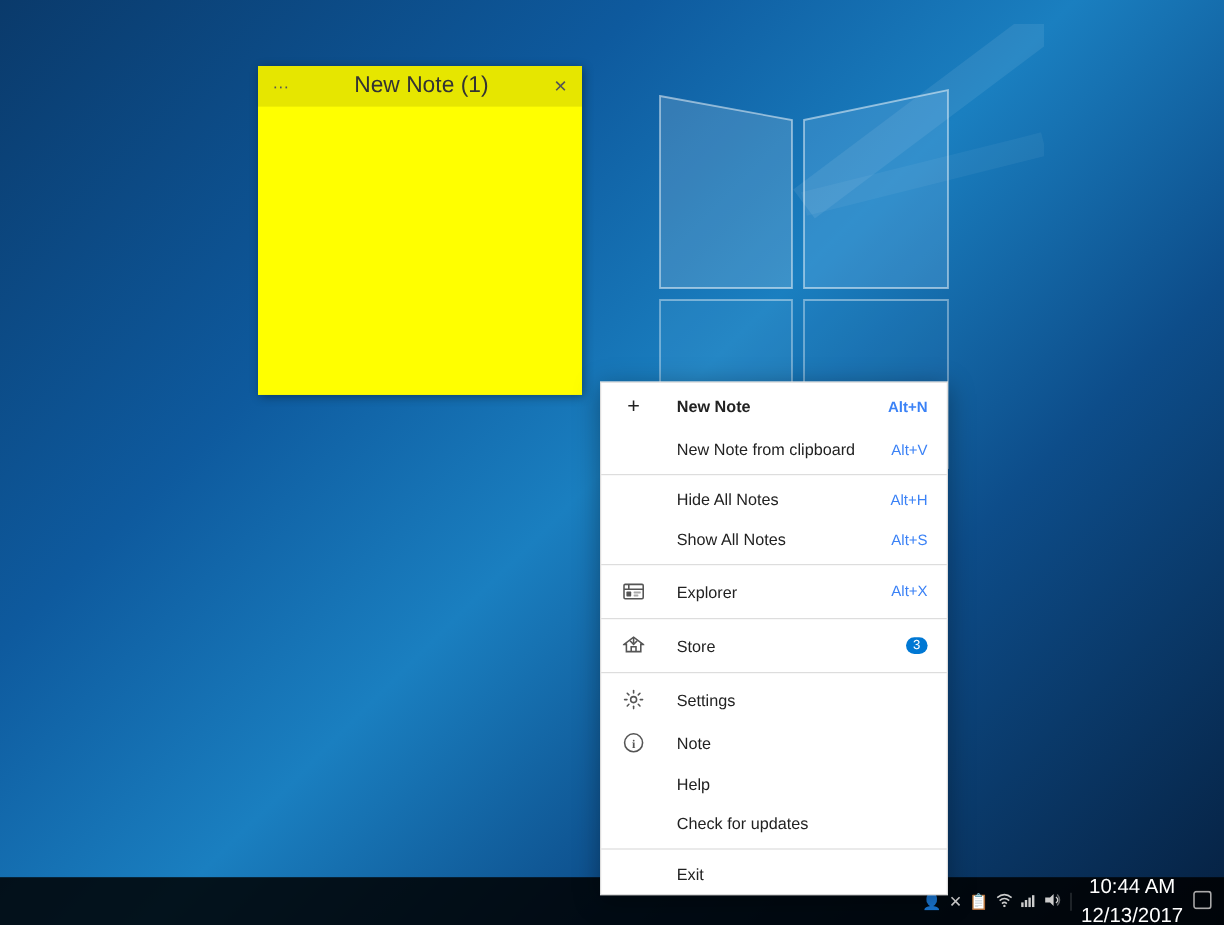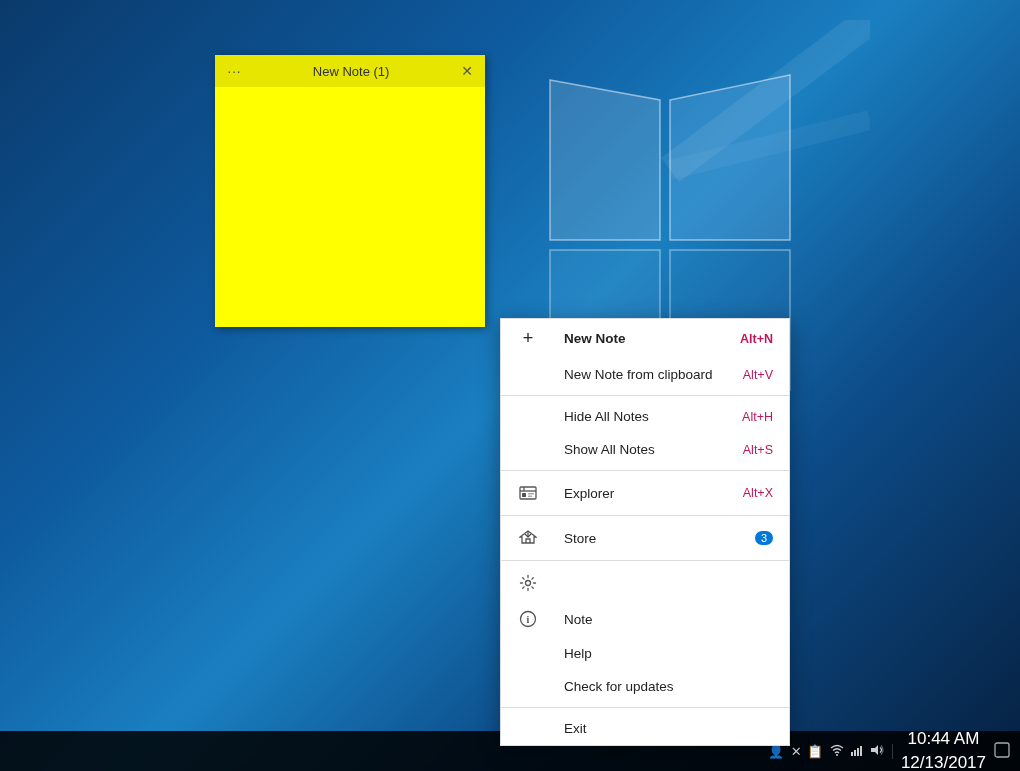--- a/index.html
+++ b/index.html
@@ -97,21 +97,21 @@
 
     .sticky-note-header {
       background: #e6e600;
       padding: 6px 8px;
       display: flex;
       align-items: center;
       justify-content: space-between;
     }
 
     .sticky-note-title {
-      font-size: 13px;
+      font-size: 19px;
       color: #333;
       flex: 1;
       text-align: center;
     }
 
     .sticky-note-controls {
       display: flex;
       align-items: center;
       gap: 8px;
     }
@@ -162,21 +162,21 @@
       color: #555;
     }
 
     .menu-item .item-label {
       flex: 1;
       font-size: 13.5px;
       padding-left: 17px;
     }
 
     .menu-item .item-shortcut {
-      color: #be185d;
+      color: #3b82f6;
       font-size: 12.5px;
     }
 
     .menu-item .item-badge {
       background: #0078d4;
       color: white;
       border-radius: 10px;
       padding: 1px 6px;
       font-size: 11px;
       margin-left: 4px;
@@ -321,20 +321,21 @@
         <path d="M9 1.5 L9 3.5" stroke="#555" stroke-width="1.3" stroke-linecap="round"></path>
         <path d="M9 14.5 L9 16.5" stroke="#555" stroke-width="1.3" stroke-linecap="round"></path>
         <path d="M1.5 9 L3.5 9" stroke="#555" stroke-width="1.3" stroke-linecap="round"></path>
         <path d="M14.5 9 L16.5 9" stroke="#555" stroke-width="1.3" stroke-linecap="round"></path>
         <path d="M3.7 3.7 L5.1 5.1" stroke="#555" stroke-width="1.3" stroke-linecap="round"></path>
         <path d="M12.9 12.9 L14.3 14.3" stroke="#555" stroke-width="1.3" stroke-linecap="round"></path>
         <path d="M3.7 14.3 L5.1 12.9" stroke="#555" stroke-width="1.3" stroke-linecap="round"></path>
         <path d="M12.9 5.1 L14.3 3.7" stroke="#555" stroke-width="1.3" stroke-linecap="round"></path>
       </svg>
     </span>
+    <span class="item-label">Settings</span>
   </div>
 
   <div class="menu-item">
     <span class="item-icon">
       <svg width="18" height="18" viewBox="0 0 18 18" fill="none" xmlns="http://www.w3.org/2000/svg">
         <circle cx="9" cy="9" r="7.5" stroke="#555" stroke-width="1.3" fill="none"></circle>
         <text x="9" y="13" text-anchor="middle" font-size="10" fill="#555" font-family="serif" font-weight="bold">i</text>
       </svg>
     </span>
     <span class="item-label">Note</span>

